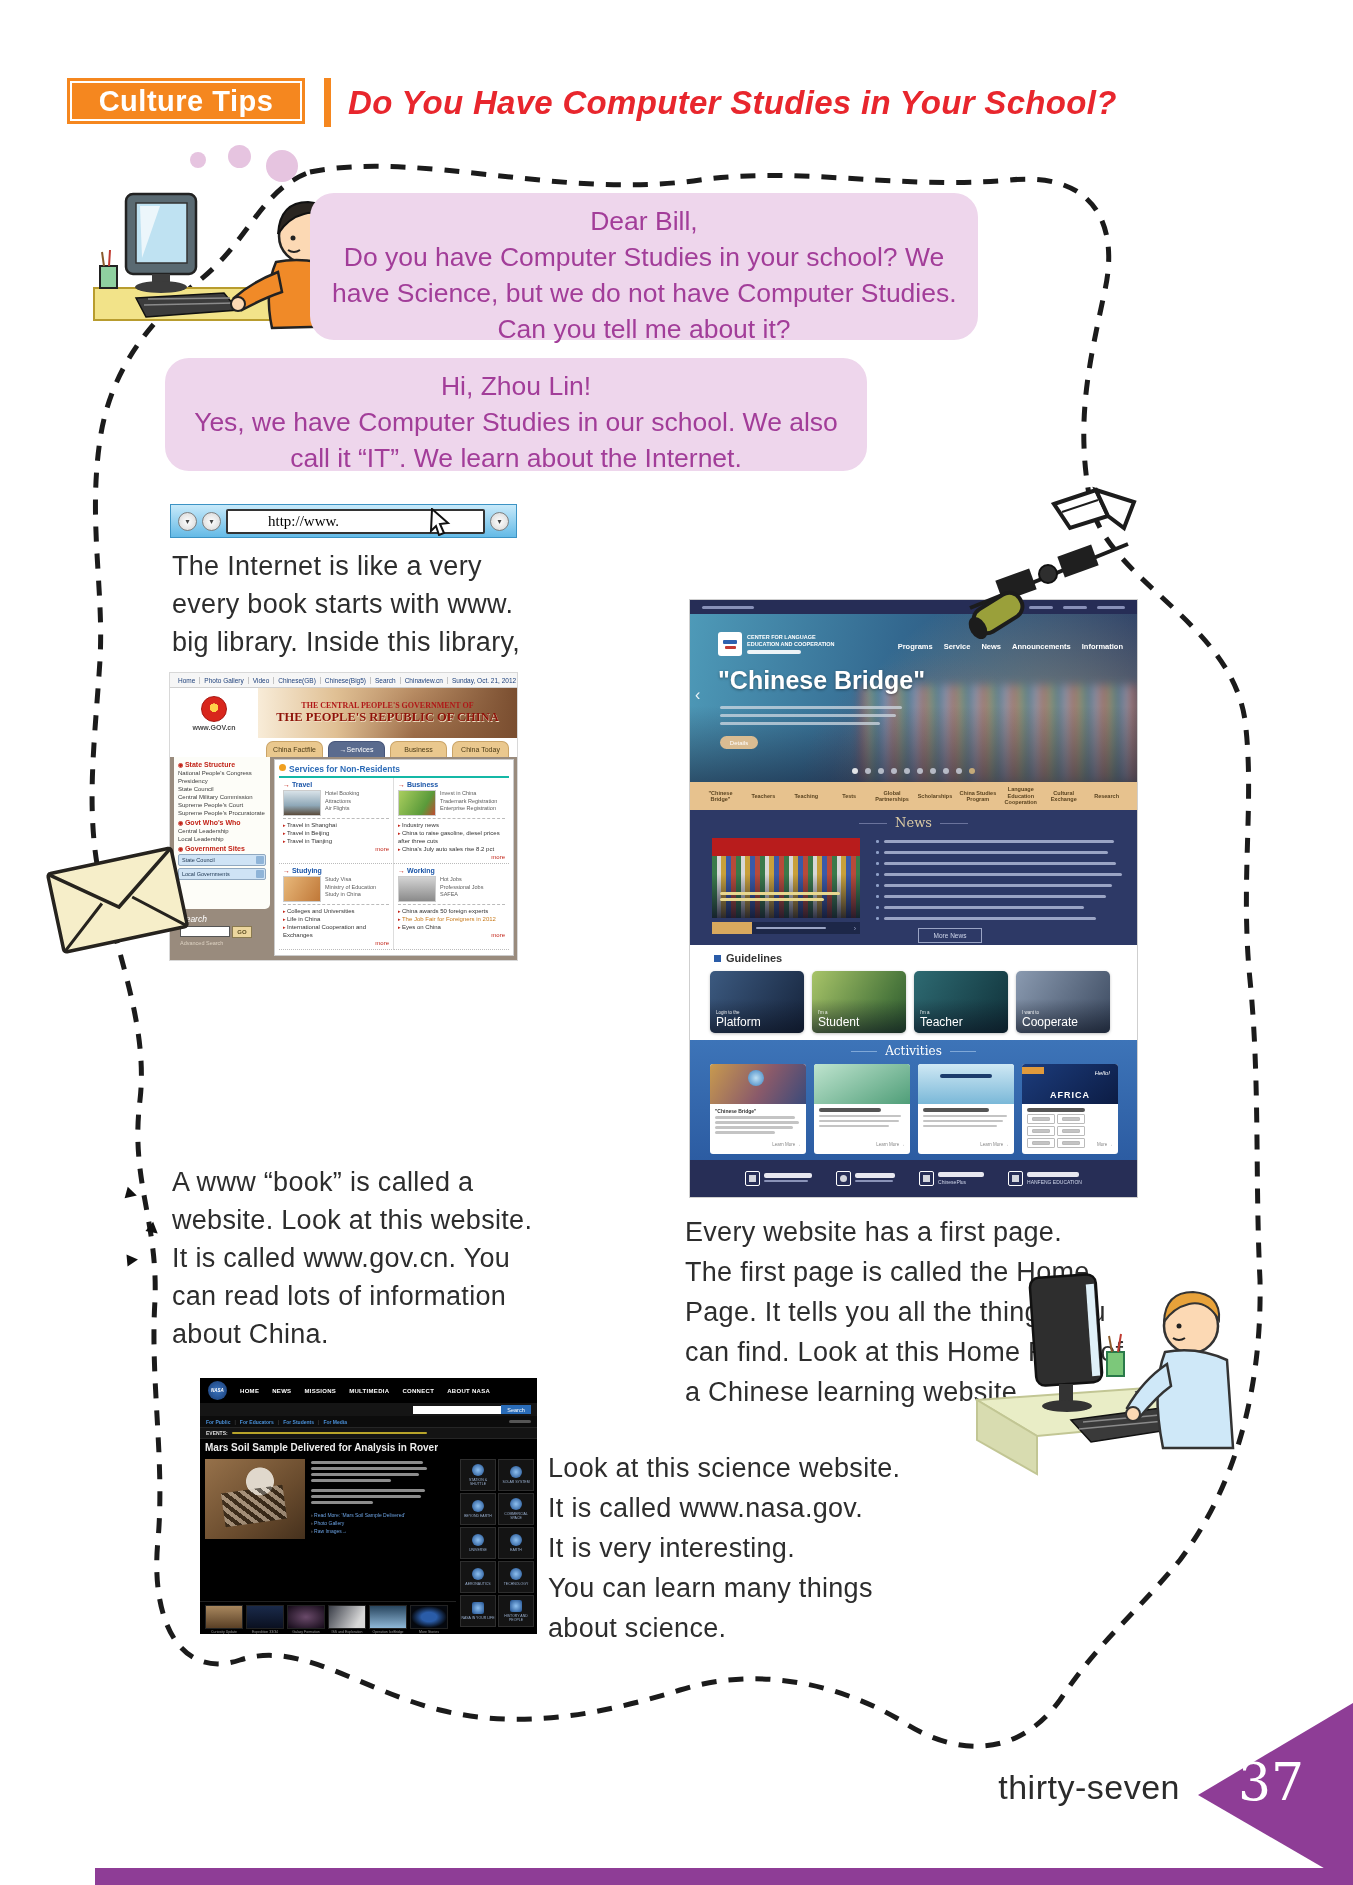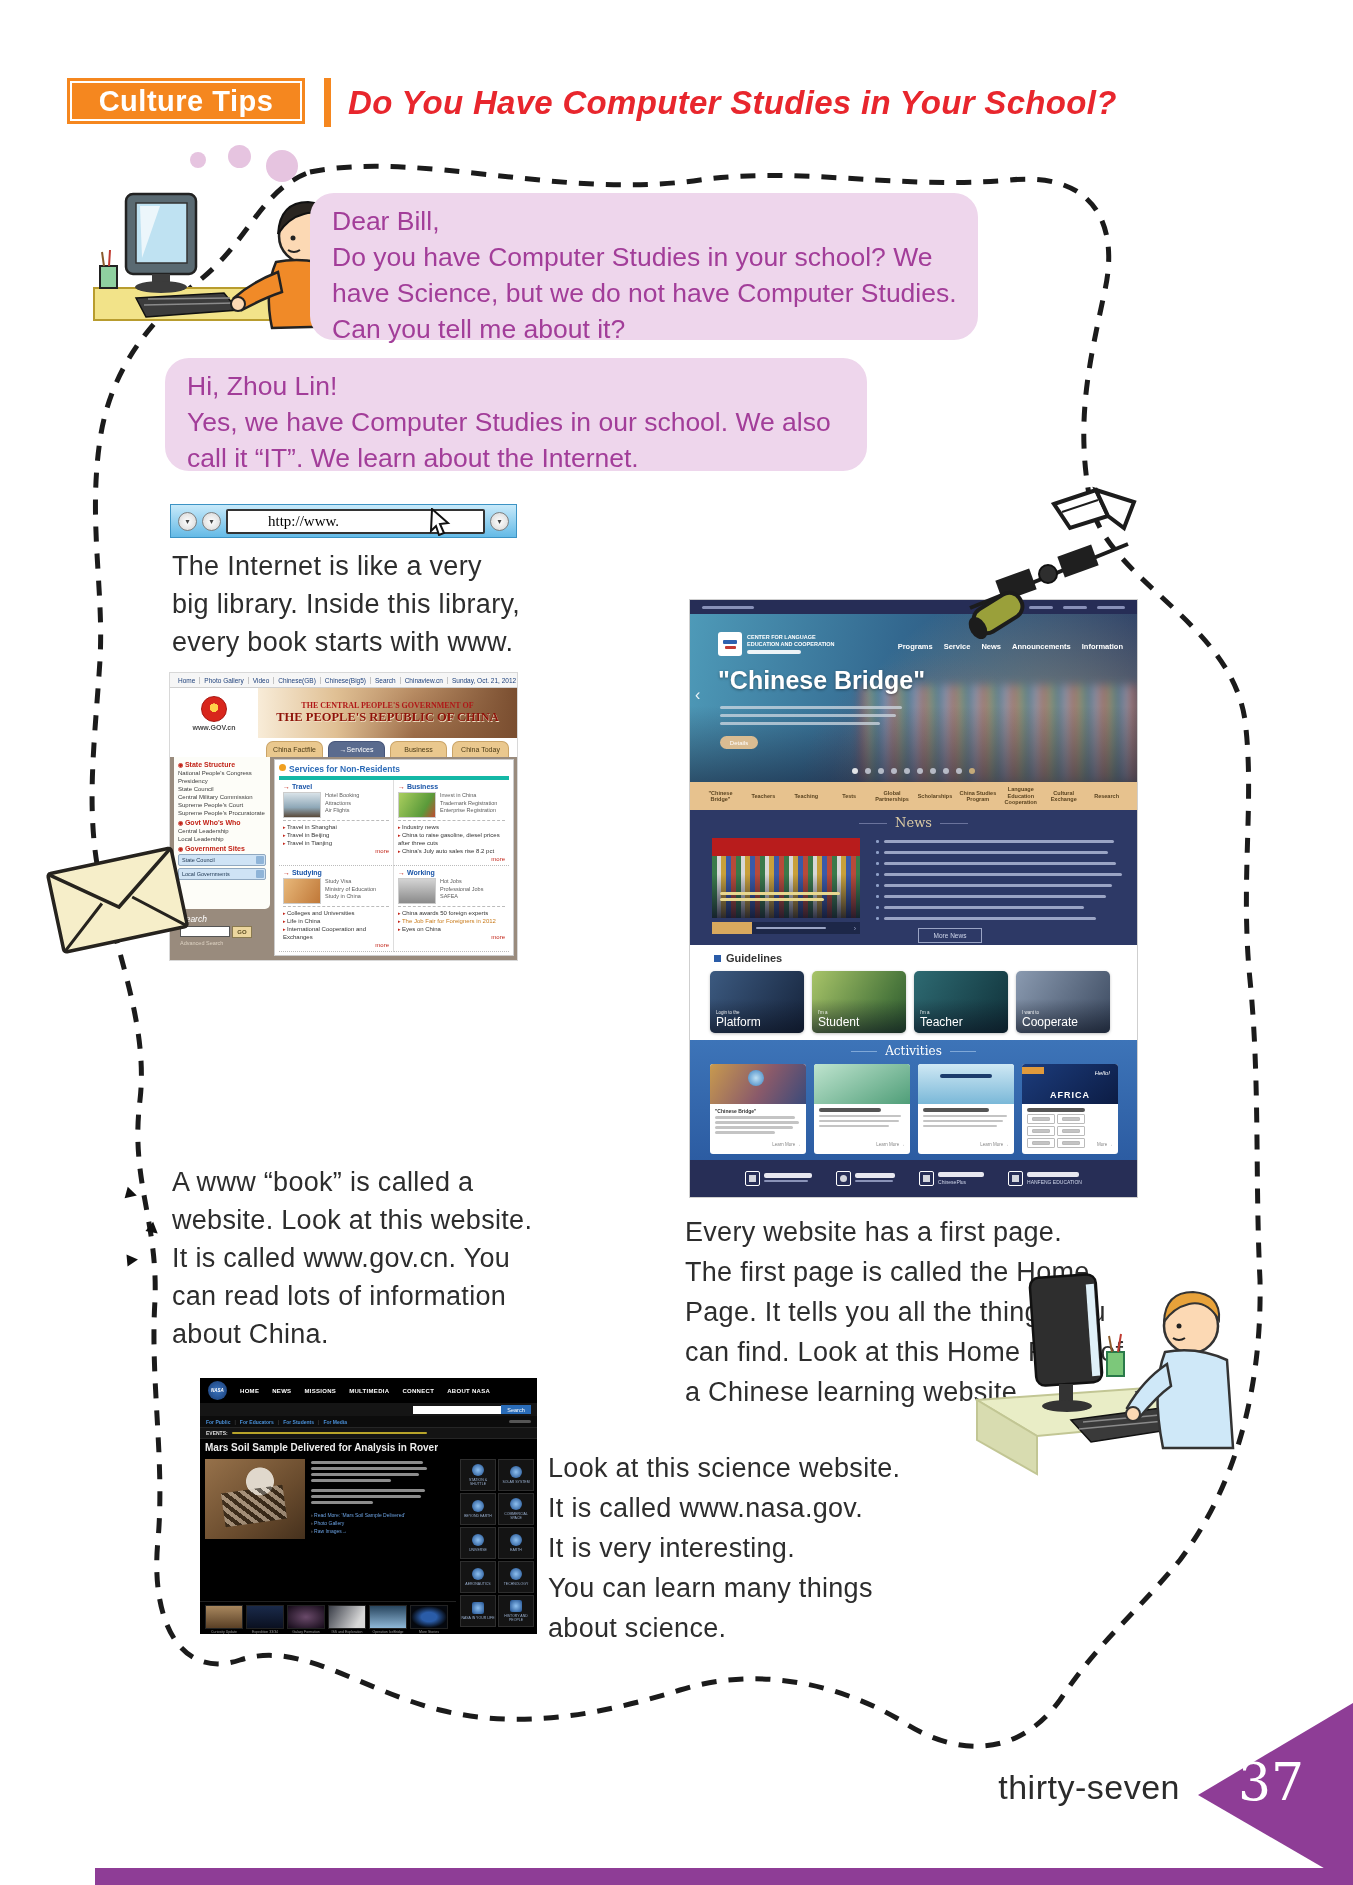--- a/index.html
+++ b/index.html
@@ -17,21 +17,21 @@
   .main-title{left:348px;top:84px;font-size:33px;font-weight:bold;font-style:italic;
               color:#e8262d;letter-spacing:.3px;}
 
   
   .blob{left:0;top:0;}
 
   .dot{border-radius:50%;background:#e6c4e0;}
 
   
   .bubble{background:#eed6ec;border-radius:24px;color:#a23d99;font-size:26.5px;
-          line-height:36px;padding:10px 22px;box-sizing:border-box;}
+          line-height:36px;padding:10px 22px;box-sizing:border-box;text-align:center;}
   .bubble div{white-space:nowrap;}
   .b1{left:310px;top:193px;width:668px;height:147px;}
   .b2{left:165px;top:358px;width:702px;height:113px;}
 
   
   .bbar{left:170px;top:504px;width:347px;height:34px;border:1px solid #3c93c4;
         background:linear-gradient(#c8eafa,#64bae6);display:flex;align-items:center;
         gap:5px;padding:0 7px;box-sizing:border-box;}
   .bb-btn{width:17px;height:17px;border-radius:50%;background:radial-gradient(#fff,#d4d4d4);
           border:1.5px solid #7e7e7e;display:flex;align-items:center;justify-content:center;
@@ -80,21 +80,21 @@
   .gov-search{position:absolute;left:10px;top:157px;width:86px;color:#fff;}
   .gov-search-label{font-style:italic;font-size:8.5px;}
   .gov-search-row{display:flex;gap:2px;margin-top:2px;}
   .gov-search-input{width:48px;height:9px;background:#fff;border:1px solid #555;}
   .gov-go{width:18px;height:10px;background:#ecd69e;border:1px solid #8a7a50;font-size:6px;
           color:#5a4a20;display:flex;align-items:center;justify-content:center;font-weight:bold;}
   .gov-adv{font-size:5.5px;color:#ddd2c2;margin-top:2px;}
   .gov-main{position:absolute;left:104px;top:2px;right:3px;height:197px;background:#fff;
             border:1px solid #ccc;box-sizing:border-box;padding:2px 4px;overflow:hidden;}
   .gov-svc{display:flex;gap:3px;font-size:8.5px;font-weight:bold;color:#2e6cb8;
-           border-bottom:4px solid #14b8a6;padding:2px 0;}
+           border-bottom:2px solid #14b8a6;padding:2px 0;}
   .gov-svc-dot{width:7px;height:7px;border-radius:50%;background:#f0a020;}
   .gov-grid{display:grid;grid-template-columns:1fr 1fr;}
   .gov-cell{padding:3px 4px;border-bottom:1px dotted #bbb;}
   .gov-cell.l{border-right:1px solid #ddd;}
   .gov-cell-title{color:#1a55a8;font-weight:bold;font-size:7px;}
   .gov-cell-title::before{content:"→ ";color:#c22418;}
   .gov-cell-media{display:flex;gap:4px;margin:2px 0;}
   .gov-thumb{width:36px;height:24px;border:1px solid #ccc;flex:none;}
   .gt-travel{background:linear-gradient(#d8e2e8,#8fa8b8 60%,#5a4a3a);}
   .gt-business{background:linear-gradient(120deg,#aace5e,#5a9a3a 70%,#c04a30);}
@@ -346,22 +346,22 @@
     <span class="bb-btn">
         <span>▾</span>
       </span>
   </div>
   <svg class="abs" style="left:428px;top:508px;" width="26" height="28" viewBox="0 0 26 28">
     <path d="M4 1 L20 15 L12 16 L16 25 L11 27 L8 18 L3 23 Z" fill="#fff" stroke="#111" stroke-width="2"></path>
   </svg>
 
   <div class="abs cap" style="left:172px;top:547px;">
     <div>The Internet is like a very</div>
+    <div>every book starts with www.</div>
     <div>big library. Inside this library,</div>
-    <div>every book starts with www.</div>
   </div>
 
   <div class="abs gov">
     <div class="gov-menu">
       <span>Home</span>
       <span>Photo Gallery</span>
       <span>Video</span>
       <span>Chinese(GB)</span>
       <span>Chinese(Big5)</span>
       <span>Search</span>

